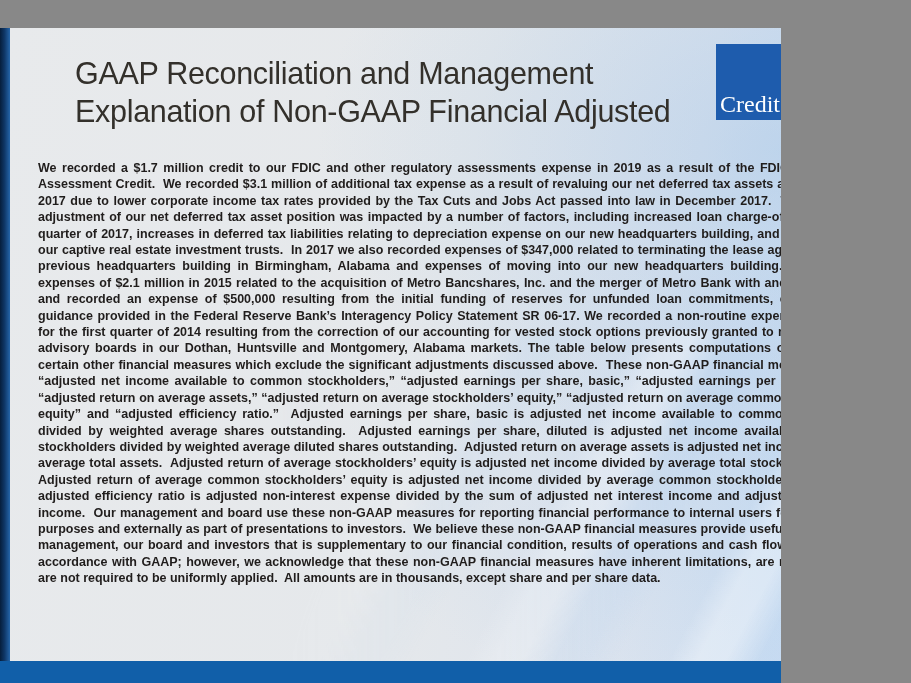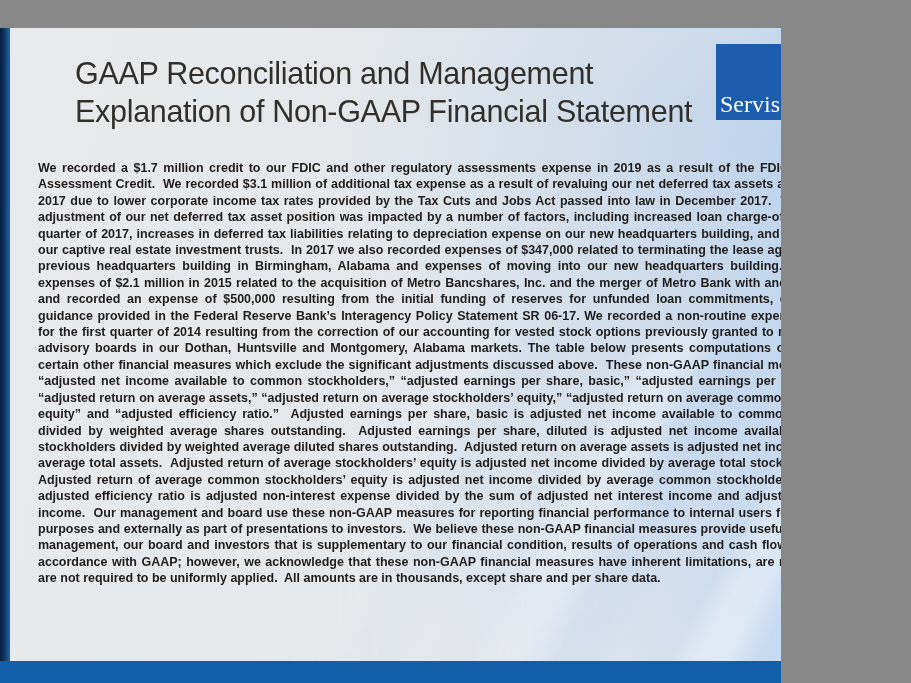--- a/index.html
+++ b/index.html
@@ -117,26 +117,26 @@
 </style>
 </head>
 <body>
 
 <div class="slide">
   <div class="bg-rays"></div>
   <div class="left-stripe"></div>
 
   <h1 class="title">
     <span>GAAP Reconciliation and Management</span>
-    <span>Explanation of Non-GAAP Financial Statement</span>
+    <span>Explanation of Non-GAAP Financial Adjusted</span>
   </h1>
 
   <div class="logo">
     <div class="logo-square">
-      <span class="logo-servis">Servis</span>
+      <span class="logo-servis">Credit</span>
     </div>
     <span class="logo-right"><span>1st Bank</span><sup>®</sup></span>
   </div>
 
   <p class="body-text">We recorded a $1.7 million credit to our FDIC and other regulatory assessments expense in 2019 as a result of the FDIC’s Small Bank Assessment Credit.  We recorded $3.1 million of additional tax expense as a result of revaluing our net deferred tax assets at December 31, 2017 due to lower corporate income tax rates provided by the Tax Cuts and Jobs Act passed into law in December 2017.  The revaluation adjustment of our net deferred tax asset position was impacted by a number of factors, including increased loan charge-offs in the fourth quarter of 2017, increases in deferred tax liabilities relating to depreciation expense on our new headquarters building, and dividends from our captive real estate investment trusts.  In 2017 we also recorded expenses of $347,000 related to terminating the lease agreement on our previous headquarters building in Birmingham, Alabama and expenses of moving into our new headquarters building.  We recorded expenses of $2.1 million in 2015 related to the acquisition of Metro Bancshares, Inc. and the merger of Metro Bank with and into the bank, and recorded an expense of $500,000 resulting from the initial funding of reserves for unfunded loan commitments, consistent with guidance provided in the Federal Reserve Bank’s Interagency Policy Statement SR 06-17. We recorded a non-routine expense of $703,000 for the first quarter of 2014 resulting from the correction of our accounting for vested stock options previously granted to members of our advisory boards in our Dothan, Huntsville and Montgomery, Alabama markets. The table below presents computations of earnings and certain other financial measures which exclude the significant adjustments discussed above.  These non-GAAP financial measures include “adjusted net income available to common stockholders,” “adjusted earnings per share, basic,” “adjusted earnings per share, diluted,” “adjusted return on average assets,” “adjusted return on average stockholders’ equity,” “adjusted return on average common stockholders’ equity” and “adjusted efficiency ratio.”  Adjusted earnings per share, basic is adjusted net income available to common stockholders divided by weighted average shares outstanding.  Adjusted earnings per share, diluted is adjusted net income available to common stockholders divided by weighted average diluted shares outstanding.  Adjusted return on average assets is adjusted net income divided by average total assets.  Adjusted return of average stockholders’ equity is adjusted net income divided by average total stockholders’ equity.  Adjusted return of average common stockholders’ equity is adjusted net income divided by average common stockholders’ equity.  The adjusted efficiency ratio is adjusted non-interest expense divided by the sum of adjusted net interest income and adjusted non-interest income.  Our management and board use these non-GAAP measures for reporting financial performance to internal users for management purposes and externally as part of presentations to investors.  We believe these non-GAAP financial measures provide useful information to management, our board and investors that is supplementary to our financial condition, results of operations and cash flows computed in accordance with GAAP; however, we acknowledge that these non-GAAP financial measures have inherent limitations, are not audited and are not required to be uniformly applied.  All amounts are in thousands, except share and per share data.</p>
 
   <footer class="footer-bar">
     <span class="page-number">37</span>
   </footer>
 </div>

